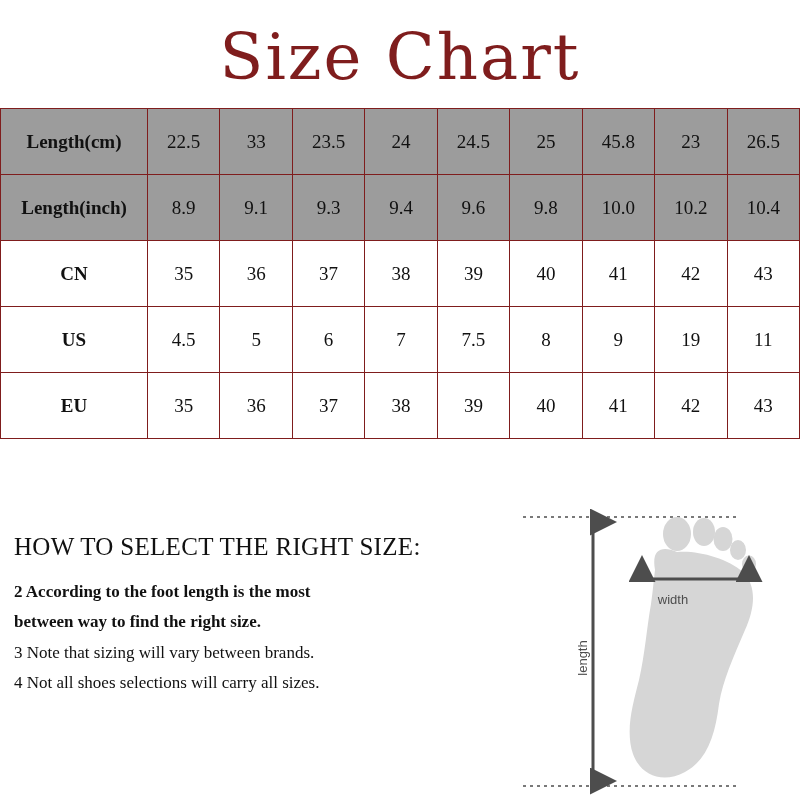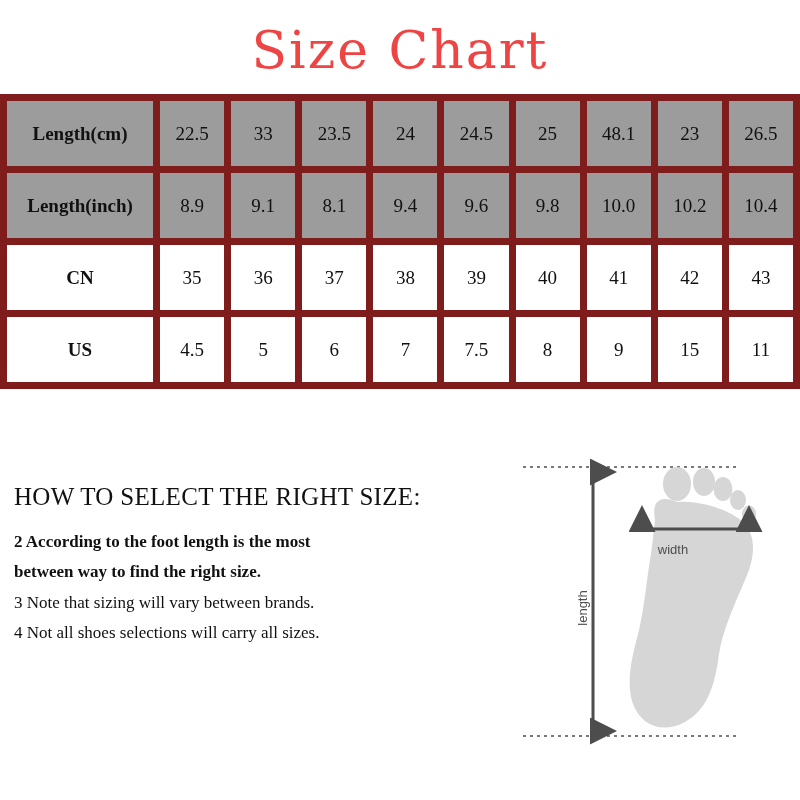--- a/index.html
+++ b/index.html
@@ -16,33 +16,33 @@
     overflow: hidden;
   }
   .page {
     width: 800px;
     height: 800px;
     position: relative;
   }
   .title {
     text-align: center;
     font-family: "DejaVu Serif", serif;
-    font-size: 52px;
+    font-size: 64px;
     font-weight: 400;
     letter-spacing: 2px;
     margin: 20px 0 14px 0;
-    color: #ef4444;
+    color: #7f1d1d;
   }
   table.size-table {
     border-collapse: collapse;
     width: 800px;
     table-layout: fixed;
   }
   table.size-table td {
-    border: 7px solid #7f1d1d;
+    border: 1px solid #7f1d1d;
     text-align: center;
     font-family: "Liberation Serif", serif;
     font-size: 19px;
     height: 49px;
     color: #111;
     padding: 8px;
   }
   table.size-table td.rowhead {
     font-weight: bold;
     font-size: 19px;
@@ -116,29 +116,29 @@
   <table class="size-table">
     <tbody>
       <tr class="grey">
         <td class="rowhead">Length(cm)</td>
         <td>22.5</td>
         <td>33</td>
         <td>23.5</td>
         <td>24</td>
         <td>24.5</td>
         <td>25</td>
-        <td>48.1</td>
+        <td>45.8</td>
         <td>23</td>
         <td>26.5</td>
       </tr>
       <tr class="grey">
         <td class="rowhead">Length(inch)</td>
         <td>8.9</td>
         <td>9.1</td>
-        <td>8.1</td>
+        <td>9.3</td>
         <td>9.4</td>
         <td>9.6</td>
         <td>9.8</td>
         <td>10.0</td>
         <td>10.2</td>
         <td>10.4</td>
       </tr>
       <tr class="white">
         <td class="rowhead">CN</td>
         <td>35</td>
@@ -153,22 +153,34 @@
       </tr>
       <tr class="white">
         <td class="rowhead">US</td>
         <td>4.5</td>
         <td>5</td>
         <td>6</td>
         <td>7</td>
         <td>7.5</td>
         <td>8</td>
         <td>9</td>
-        <td>15</td>
+        <td>19</td>
         <td>11</td>
+      </tr>
+      <tr class="white">
+        <td class="rowhead">EU</td>
+        <td>35</td>
+        <td>36</td>
+        <td>37</td>
+        <td>38</td>
+        <td>39</td>
+        <td>40</td>
+        <td>41</td>
+        <td>42</td>
+        <td>43</td>
       </tr>
     </tbody>
   </table>
 
   <div class="lower">
 
     <div class="howto">
       <h2>HOW TO SELECT THE RIGHT SIZE:</h2>
       <p class="bold">2 According to the foot length is the most</p>
       <p class="bold">between way to find the right size.</p>

